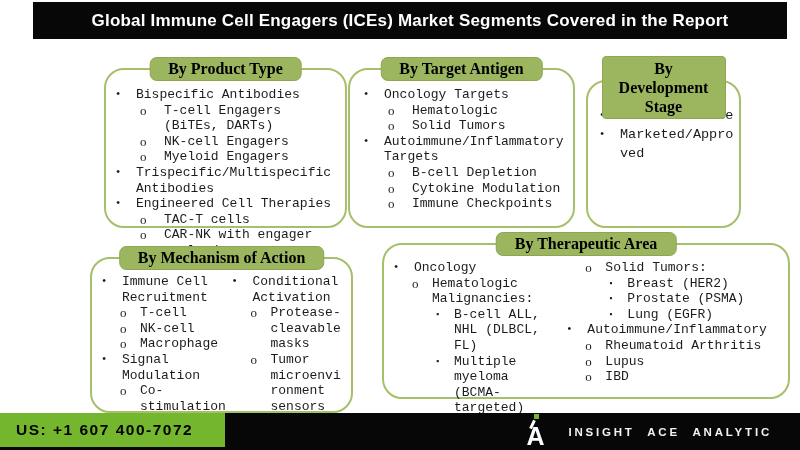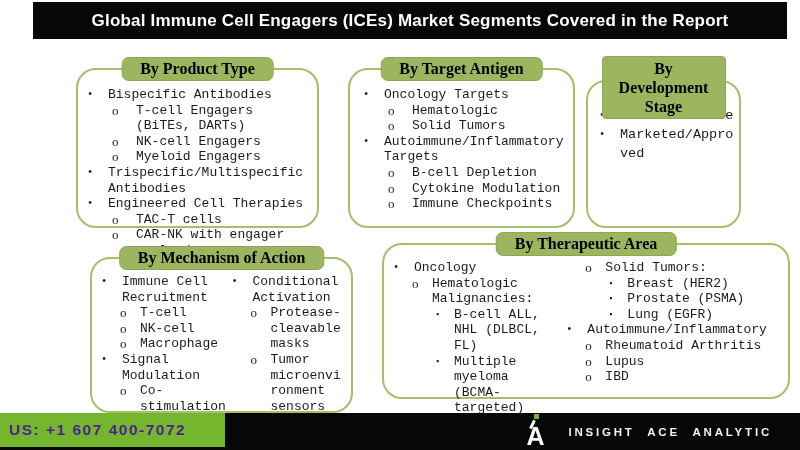--- a/index.html
+++ b/index.html
@@ -23,21 +23,21 @@
   }
   .box{
     position:absolute;border:2px solid var(--box_border);border-radius:20px;background:#fff;
   }
   .box-head{
     position:absolute;top:-13px;left:50%;transform:translateX(-50%);
     background:var(--heading_bg);border:1px solid var(--heading_edge);border-radius:7px;
     padding:1px 18px;font-weight:bold;font-size:16px;line-height:20px;color:#000;
     text-align:center;white-space:nowrap;z-index:2;
   }
-  #box-product{left:76px;top:68px;width:243px;height:160px;padding:17px 6px 0 4px;}
+  #box-product{left:104px;top:68px;width:243px;height:160px;padding:17px 6px 0 4px;}
   #box-target {left:348px;top:68px;width:227px;height:160px;padding:17px 4px 0 8px;}
   #box-dev    {left:586px;top:80px;width:155px;height:148px;padding:24px 4px 0 6px;}
   #box-dev .box-head{top:-26px;white-space:normal;width:124px;line-height:19px;border-radius:4px;padding:2px 6px;}
   #box-mech   {left:90px;top:257px;width:263px;height:156px;padding:15px 4px 0 4px;}
   #box-thera  {left:382px;top:243px;width:408px;height:156px;padding:15px 6px 8px 4px;}
 
   .li{display:flex;font-size:13px;line-height:15.6px;color:var(--text_color);}
   .bullet{flex:0 0 20px;}
   .lvl1{padding-left:6px;}
   .lvl1 .bullet{font-size:12px;}
@@ -55,21 +55,21 @@
   #box-mech .c1{width:52%;}  #box-mech .c2{width:48%;}
   #box-thera .c1{width:44%;} #box-thera .c2{width:56%;}
 
   .footer{position:absolute;left:0;top:413px;width:800px;height:37px;background:var(--footer_bg);}
   .phone-band{
     position:absolute;left:0;top:0;width:225px;height:34px;background:var(--footer_green);
     display:flex;align-items:center;
   }
   .phone{
     font-family:"Liberation Sans","DejaVu Sans",sans-serif;font-weight:bold;font-size:15.5px;
-    letter-spacing:1.5px;color:#4c1d95;margin-left:9px;white-space:nowrap;
+    letter-spacing:1.5px;color:#000000;margin-left:16px;white-space:nowrap;
   }
   .brand{position:absolute;right:28px;top:0;height:37px;display:flex;align-items:center;gap:17px;}
   .logo{position:relative;width:26px;height:32px;}
   .logo-a{
     position:absolute;left:1px;bottom:-1px;
     font-family:"Liberation Sans","DejaVu Sans",sans-serif;font-weight:bold;
     font-size:25px;line-height:25px;color:#ffffff;
   }
   .logo-bar{position:absolute;left:6px;top:4px;width:3px;height:9px;background:#ffffff;transform:rotate(26deg);}
   .logo-dot{position:absolute;left:9px;top:-2px;width:5px;height:5px;background:var(--footer_green);}

